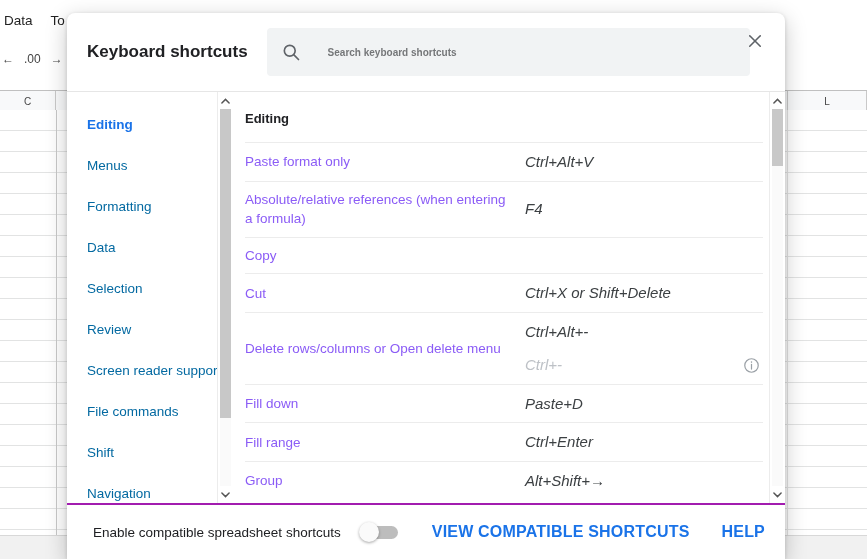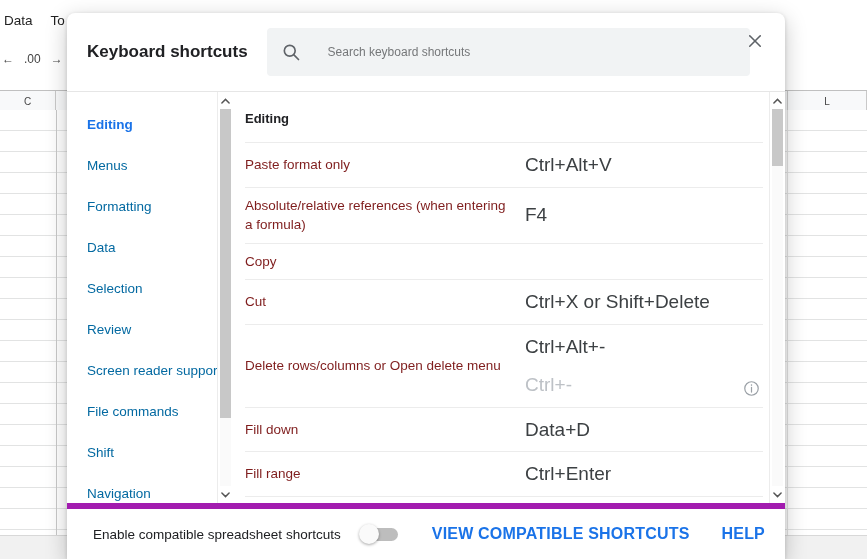--- a/index.html
+++ b/index.html
@@ -93,22 +93,22 @@
     background: #f1f3f4;
     border-radius: 4px;
     display: flex; align-items: center;
     padding: 0 14px;
     cursor: text;
   }
   .search-icon { width: 20px; height: 20px; flex: 0 0 20px; margin-right: 25px; display:block; }
   .search-input {
     border: none; outline: none; background: transparent;
     font-family: "Liberation Sans", sans-serif;
-    font-size: 12px; color: #5f6368;
-    width: 100%; height: 100%;
+    font-size: 10px; color: #5f6368;
+    width: 100%; height: 100%; font-weight: bold;
   }
   .search-input::placeholder { color: #757779; }
   .close-btn {
     position: absolute; right: 14px; top: 12px;
     width: 32px; height: 32px; border-radius: 50%;
     display: flex; align-items: center; justify-content: center;
     cursor: pointer; border: none; background: transparent;
   }
 
   
@@ -159,38 +159,38 @@
     padding: 19px 0 16px 0;
   }
   .row {
     display: flex; align-items: center;
     border-top: 1px solid #ececec;
     min-height: 36px;
     padding: 8px 0;
   }
   .row .desc {
     flex: 0 0 280px; width: 280px;
-    font-size: 13.5px; color: #7f1d1d; line-height: 1.45;
+    font-size: 13.5px; color: #8b5cf6; line-height: 1.45;
     padding-right: 12px;
   }
   .row .keys {
     flex: 1 1 auto;
-    font-size: 19px; color: #3c4043; line-height: 1.45;
+    font-size: 15px; color: #3c4043; line-height: 1.45; font-style: italic;
   }
   .keys .alt { color: #bdc1c6; display: block; margin-top: 11px; }
   .row .info {
     flex: 0 0 24px; width: 24px; display:flex; align-items:flex-end; justify-content:center;
     align-self: stretch; padding-bottom: 2px;
   }
   .info-icon { width: 17px; height: 17px; display:block; cursor: pointer; }
 
   
   .dlg-footer {
     flex: 0 0 56px; height: 56px;
-    border-top: 6px solid #a21caf;
+    border-top: 2px solid #a21caf;
     display: flex; align-items: center;
     padding: 0 20px 0 26px;
     background: #fff;
   }
   .footer-label { font-size: 13.5px; color: #202124; }
   .toggle {
     margin-left: 18px;
     width: 40px; height: 15px; position: relative; cursor: pointer;
   }
   .toggle .track {
@@ -372,21 +372,21 @@
             <div class="info">
               <span class="info-icon"><svg width="17" height="17" viewBox="0 0 24 24" fill="none" stroke="#9aa0a6" stroke-width="1.7">
                   <circle cx="12" cy="12" r="9.5"></circle>
                   <line x1="12" y1="10.5" x2="12" y2="17" stroke-linecap="round"></line>
                   <circle cx="12" cy="7.2" r="1.1" fill="#9aa0a6" stroke="none"></circle>
                 </svg></span>
             </div>
           </div>
           <div class="row">
             <div class="desc">Fill down</div>
-            <div class="keys"><span>Data+D</span></div>
+            <div class="keys"><span>Paste+D</span></div>
             <div class="info"></div>
           </div>
           <div class="row">
             <div class="desc">Fill range</div>
             <div class="keys"><span>Ctrl+Enter</span></div>
             <div class="info"></div>
           </div>
           <div class="row">
             <div class="desc">Group</div>
             <div class="keys"><span>Alt+Shift+→</span></div>

